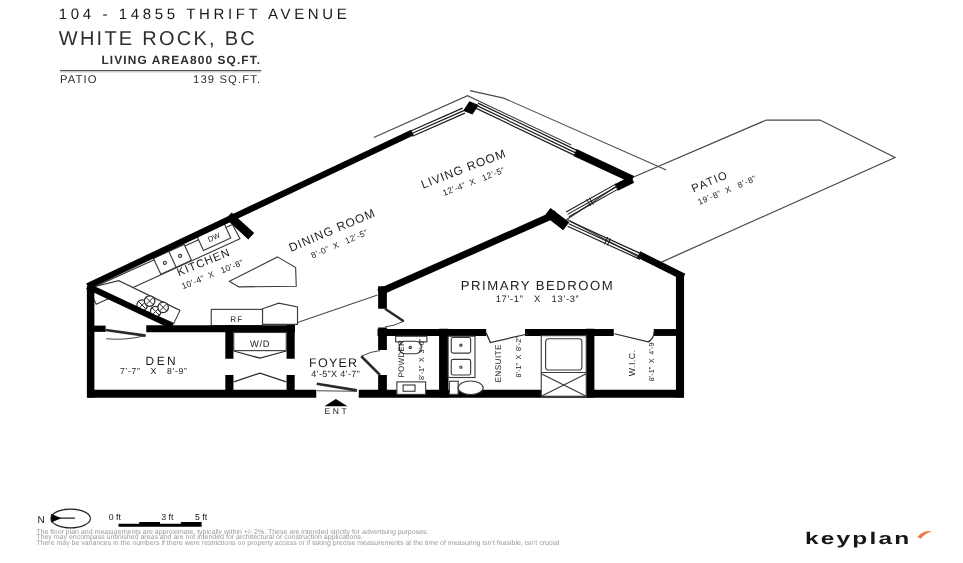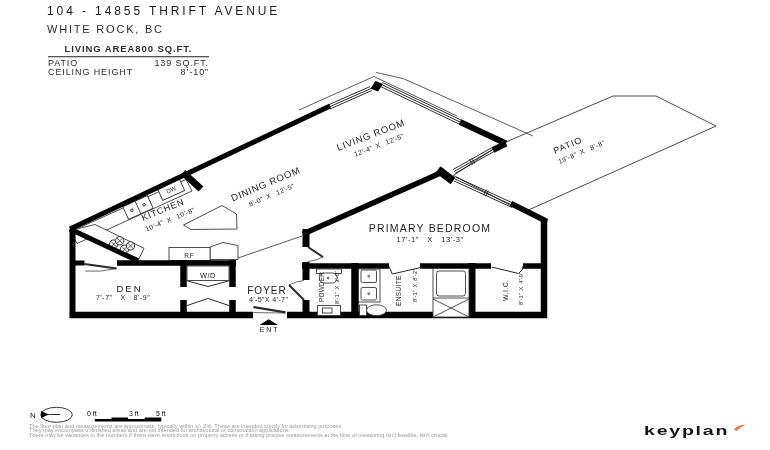--- a/index.html
+++ b/index.html
@@ -4,35 +4,31 @@
 <style>
 html,body{margin:0;padding:0;background:#fff;}
 body{width:770px;height:450px;position:relative;font-family:"Liberation Sans",sans-serif;overflow:hidden;}
 .abs{position:absolute;}
 </style>
 </head>
 <body>
 
 <div class="abs" style="left:47px;top:4px;font-size:12px;font-weight:normal;letter-spacing:2.9px;color:#1a1a1a;">104 - 14855 THRIFT AVENUE</div>
 
-<div class="abs" style="left:47px;top:22.5px;font-size:11px;letter-spacing:1.8px;color:#2e2e2e;">WHITE ROCK, BC</div>
+<div class="abs" style="left:47px;top:22.5px;font-size:16px;letter-spacing:1.8px;color:#2e2e2e;">WHITE ROCK, BC</div>
 
 <div class="abs" style="left:48px;top:44px;width:161px;color:#2e2e2e;">
-  <div style="display:flex;justify-content:center;font-size:9.5px;line-height:10px;font-weight:bold;letter-spacing:0.9px;">
+  <div style="display:flex;justify-content:flex-end;font-size:9.5px;line-height:10px;font-weight:bold;letter-spacing:0.9px;">
       <span>LIVING AREA</span>
       <span>800 SQ.FT.</span>
     </div>
   <div style="border-top:1.5px solid #555;border-bottom:1px solid #c9c9c9;height:0.5px;margin:1.5px 0 1px 0;"></div>
   <div style="display:flex;justify-content:space-between;font-size:9px;line-height:9.3px;letter-spacing:0.9px;">
       <span>PATIO</span>
       <span>139 SQ.FT.</span>
-    </div>
-  <div style="display:flex;justify-content:space-between;font-size:9px;line-height:9.3px;letter-spacing:0.9px;">
-      <span>CEILING HEIGHT</span>
-      <span>8’-10”</span>
     </div>
 </div>
 
 <svg width="770" height="450" viewBox="0 0 770 450" style="position:absolute;left:0;top:0">
 
 <g fill="none" stroke="#4a4a4a" stroke-width="1">
 <polygon points="499,145 613,96 656,96 716,126 524,212 516.5,208.5 453.5,175.5"></polygon>
 </g>
 
 <g transform="translate(569,148) rotate(-23)" text-anchor="middle" fill="#1c1c1c">

